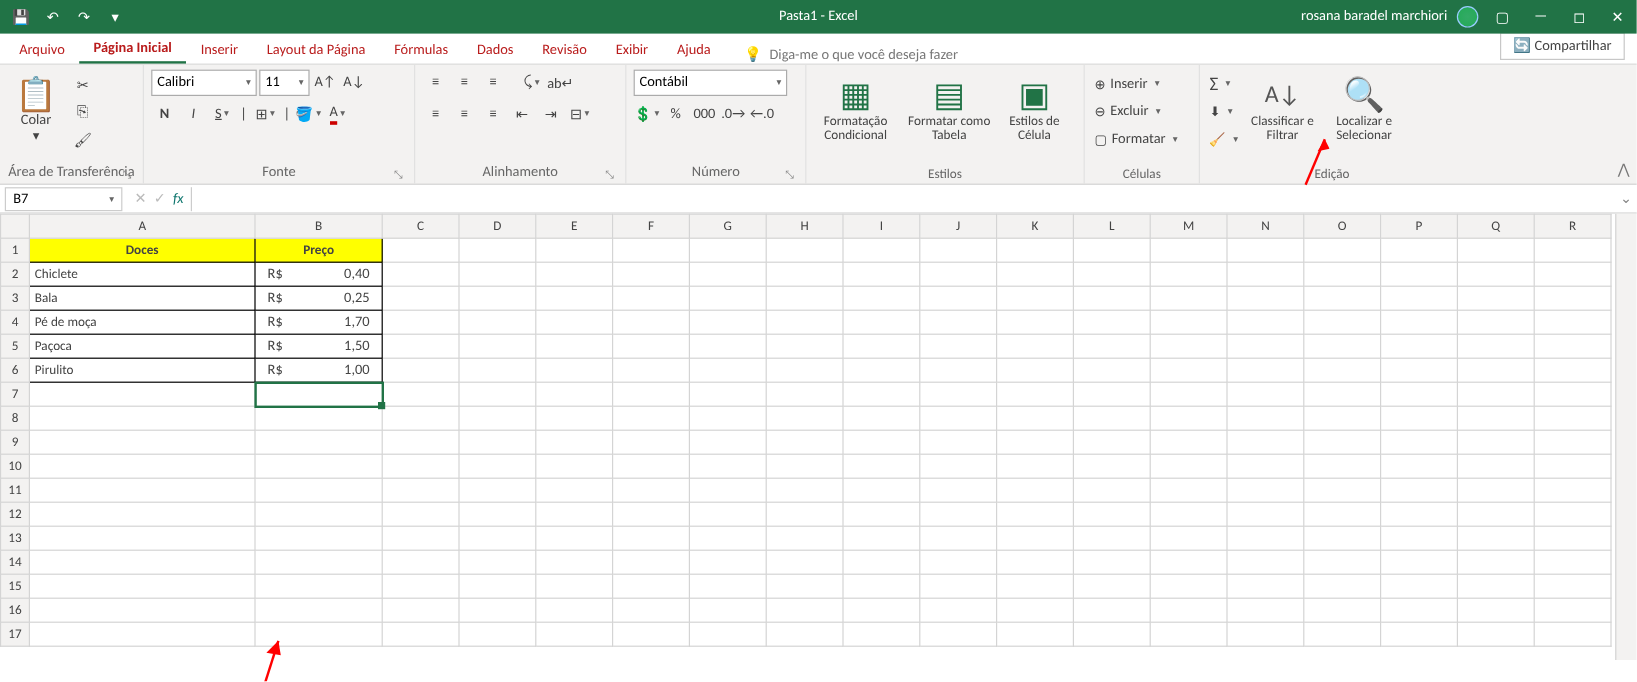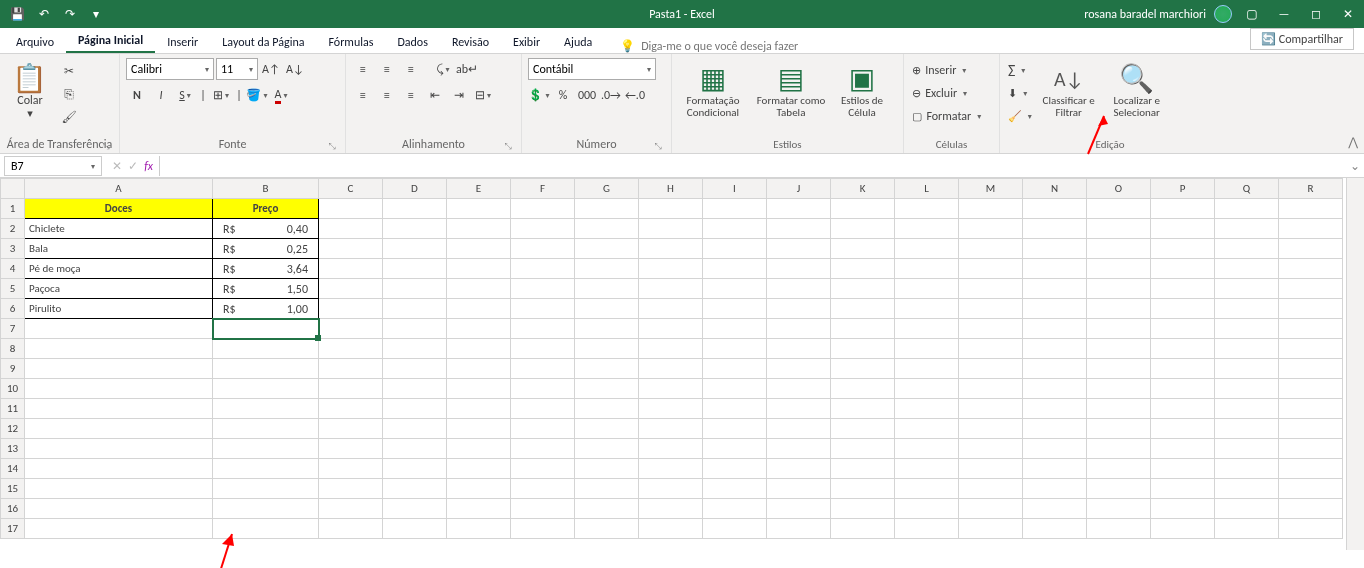--- a/index.html
+++ b/index.html
@@ -5,21 +5,21 @@
 *{box-sizing:border-box;margin:0;padding:0;font-family:"Segoe UI",Calibri,sans-serif;font-size:12px;user-select:none}
 html,body{width:1364px;height:568px;overflow:hidden;background:#fff}
 .titlebar{height:28px;background:#217346;display:flex;align-items:center;color:#fff;position:relative}
 .qat{display:flex;align-items:center;gap:2px;padding:0 6px}
 .qat .ic,.titlebar .sys{width:24px;height:24px;display:flex;align-items:center;justify-content:center;cursor:pointer}
 .dctitle{position:absolute;left:50%;transform:translateX(-50%);font-size:12px}
 .tright{margin-left:auto;display:flex;align-items:center;gap:8px;padding-right:4px}
 .avatar{width:18px;height:18px;border-radius:50%;background:radial-gradient(circle,#3a6 0,#2a5 100%);border:1px solid #9cf}
 .sys{width:46px;text-align:center}
 .tabs{height:26px;background:#fff;display:flex;align-items:flex-end;border-bottom:1px solid #d4d4d4;padding:0 4px}
-.tab{padding:4px 12px;color:#0f172a;cursor:pointer;font-size:12px}
+.tab{padding:4px 12px;color:#b91c1c;cursor:pointer;font-size:12px}
 .tab.file{font-weight:400}
 .tab.active{border-bottom:2px solid #217346;font-weight:600}
 .tellme{display:flex;align-items:center;gap:6px;color:#777;margin-left:16px}
 .share{margin-left:auto;border:1px solid #c7c7c7;padding:3px 10px;margin-right:6px;margin-bottom:3px;font-size:12px;color:#444}
 .ribbon{height:100px;background:#f3f2f1;display:flex;border-bottom:1px solid #d4d4d4;position:relative}
 .grp{display:flex;flex-direction:column;border-right:1px solid #e1e1e1;padding:2px 6px 0}
 .grp-body{flex:1;display:flex;align-items:flex-start;gap:4px;padding-top:2px}
 .grp-lbl{text-align:center;font-size:11px;color:#666;padding:2px 0;position:relative}
 .dlaunch{position:absolute;right:2px;bottom:3px;width:10px;height:10px;font-size:9px;color:#888}
 .bigbtn{display:flex;flex-direction:column;align-items:center;justify-content:center;width:48px;height:66px;cursor:pointer}
@@ -30,21 +30,21 @@
 .smbtn{width:22px;height:22px;display:flex;align-items:center;justify-content:center;cursor:pointer;color:#444}
 .fontbox,.sizebox{height:22px;border:1px solid #ababab;background:#fff;padding:0 4px;display:flex;align-items:center;font-size:11px;width:88px;justify-content:space-between}
 .sizebox{width:42px}
 .dd{font-size:8px;color:#666;margin-left:2px}
 .nfmt{height:22px;border:1px solid #ababab;background:#fff;width:128px;display:flex;align-items:center;padding:0 4px;justify-content:space-between;font-size:11px}
 .cellsbtn{display:flex;align-items:center;gap:4px;height:20px;cursor:pointer;font-size:11px;color:#444;padding:0 2px}
 .collapse{position:absolute;right:6px;bottom:4px;font-size:12px;color:#777;cursor:pointer}
 .nbar{height:24px;background:#fff;display:flex;align-items:center;border-bottom:1px solid #d4d4d4}
 .namebox{width:98px;border:1px solid #ccc;height:20px;margin:0 4px;display:flex;align-items:center;padding:0 6px;justify-content:space-between;font-size:11px}
 .fxbtns{display:flex;align-items:center;gap:6px;padding:0 6px;color:#bbb}
-.fxbtns .fx{font-style:italic;color:#a21caf}
+.fxbtns .fx{font-style:italic;color:#0f766e}
 .fxbar{flex:1;border-left:1px solid #ccc;height:20px;padding:0 6px}
 .fxexp{width:18px;text-align:center;color:#888}
 .grid{position:relative;height:390px;overflow:hidden}
 table{border-collapse:collapse;table-layout:fixed}
 th,td{border:1px solid #d4d4d4;height:20px;font-size:11px;font-weight:400;color:#444;background:#fff}
 th{background:#f3f2f1;text-align:center}
 .colh{width:64px}
 .colh.wa{width:188px}
 .colh.wb{width:106px}
 .rowh{width:24px;background:#f3f2f1;text-align:center}
@@ -363,21 +363,21 @@
           <td class="c"></td>
           <td class="c"></td>
           <td class="c"></td>
         </tr>
   <tr>
           <th class="rowh">4</th>
     <td class="c brd ctr">Pé de moça</td>
     <td class="c brd">
             <div class="curr">
               <span>R$</span>
-              <span>3,64</span>
+              <span>1,70</span>
             </div>
           </td>
     <td class="c"></td>
           <td class="c"></td>
           <td class="c"></td>
           <td class="c"></td>
           <td class="c"></td>
           <td class="c"></td>
           <td class="c"></td>
           <td class="c"></td>

